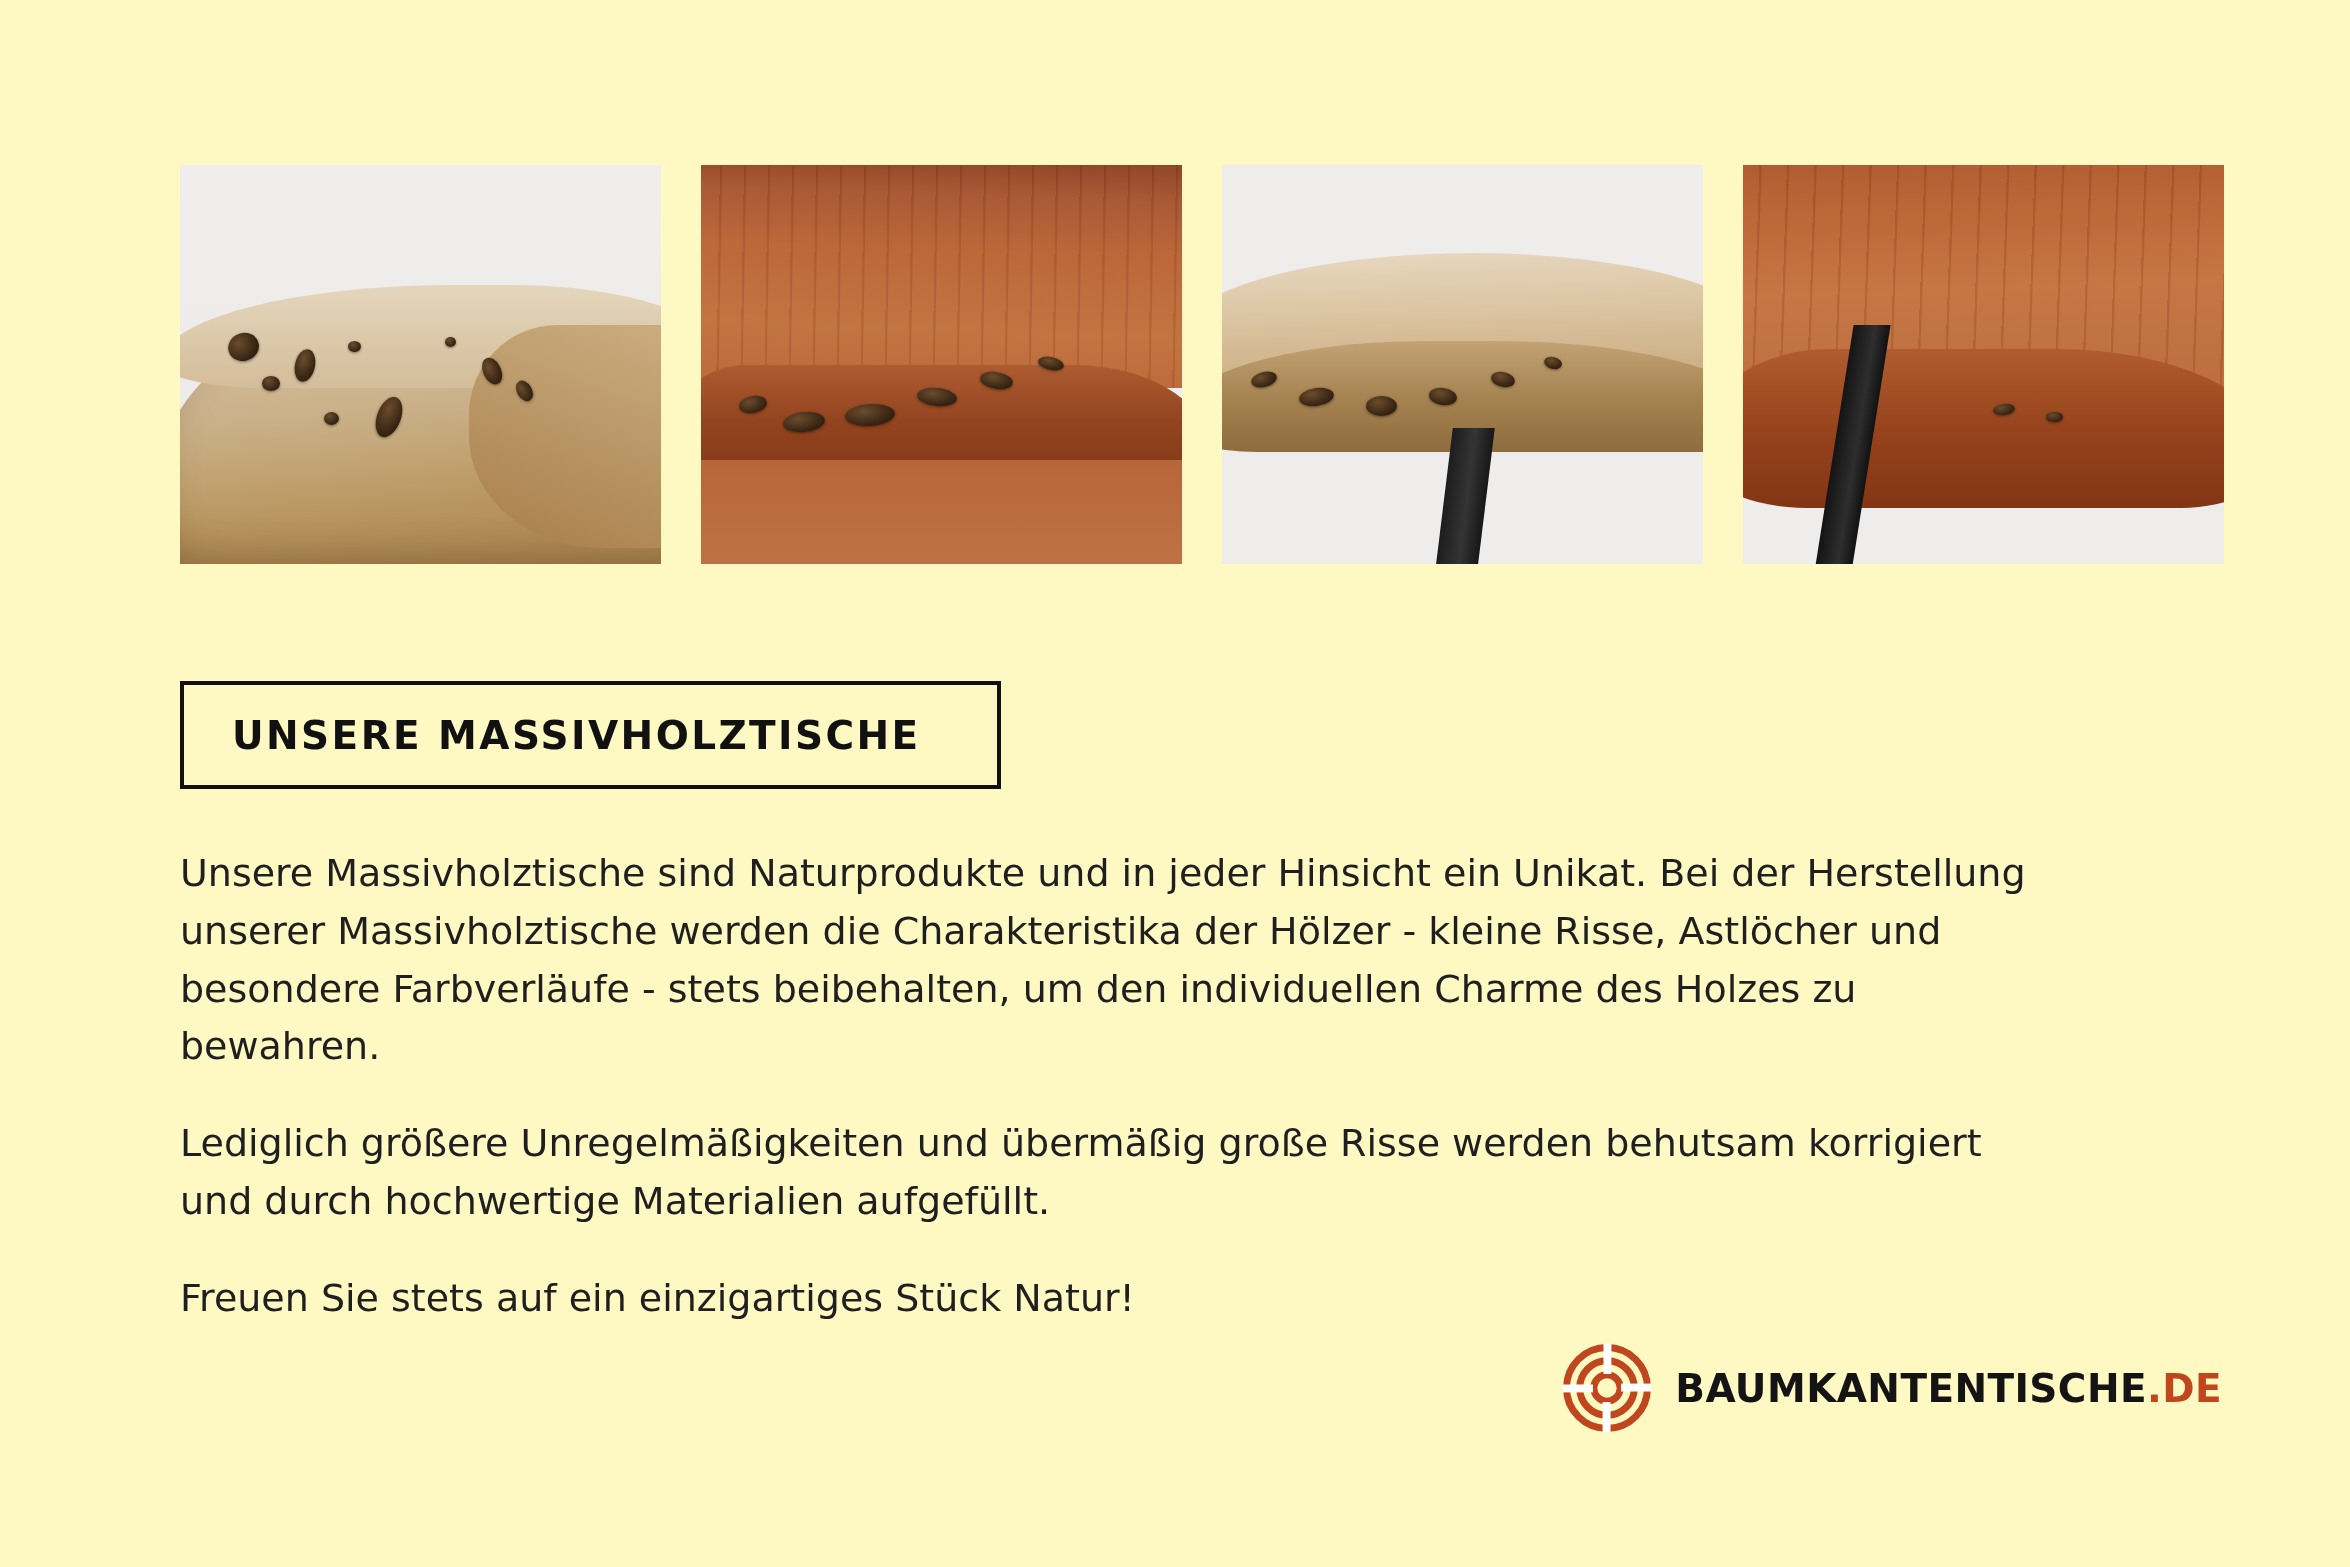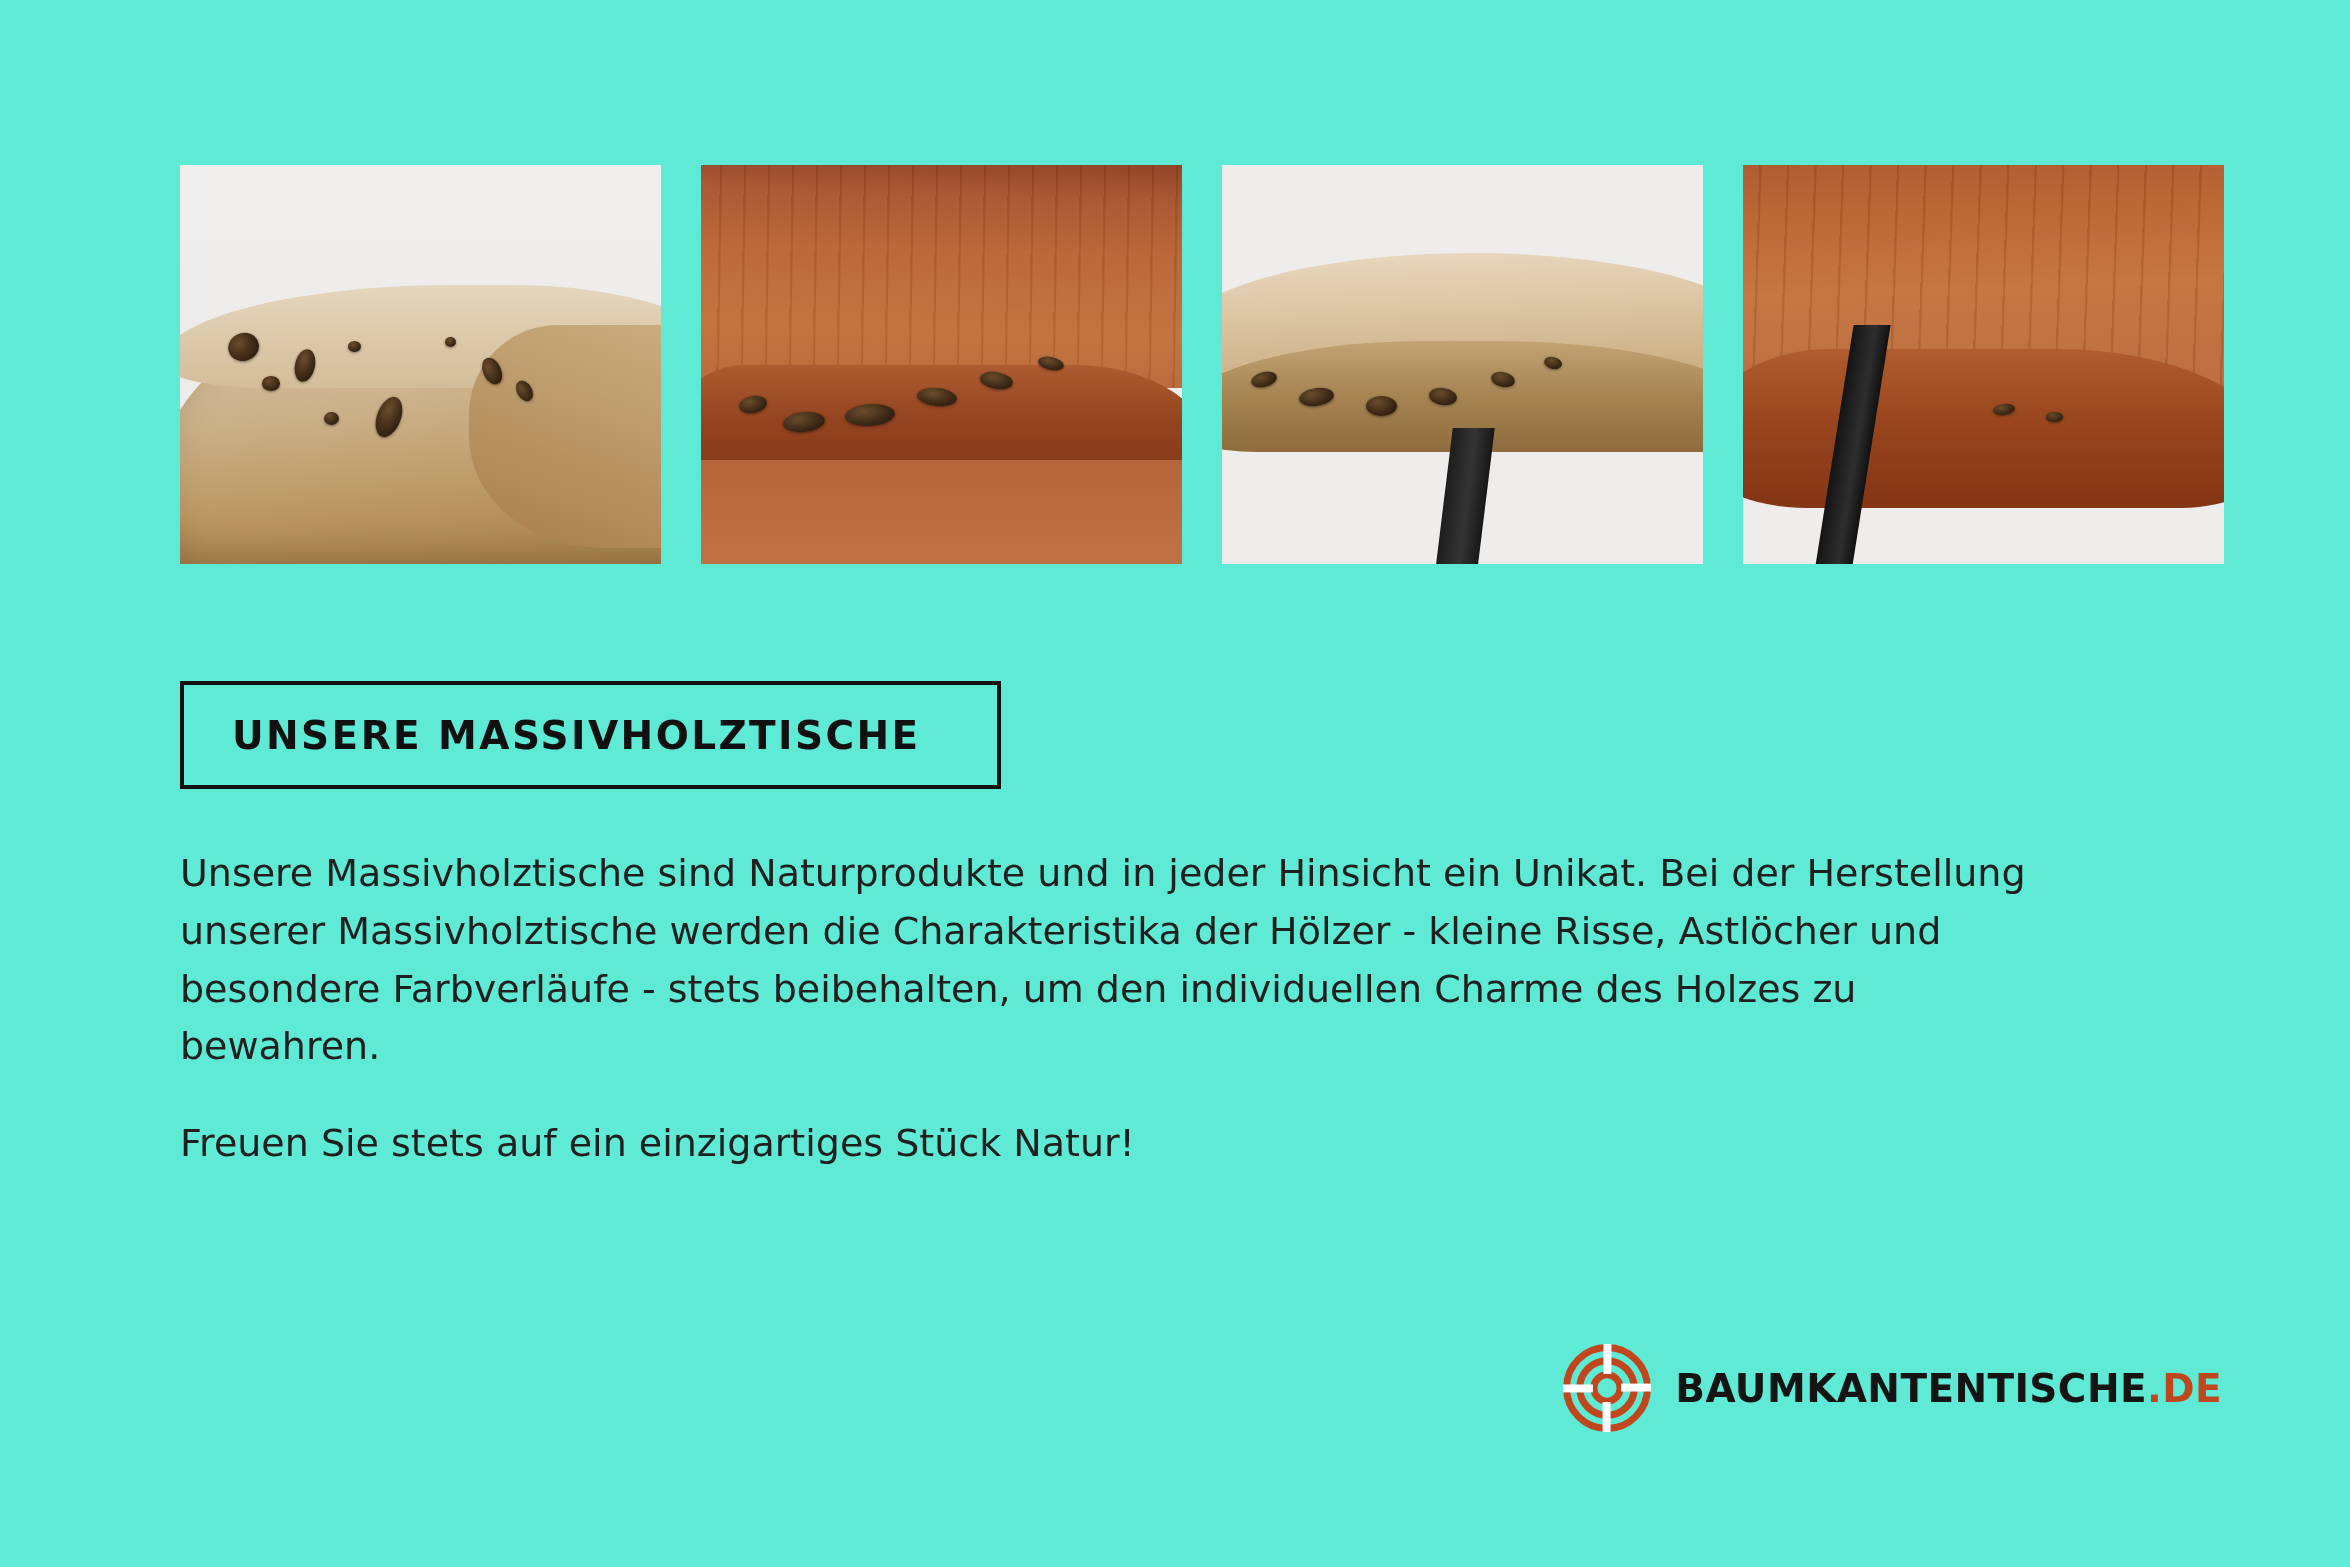--- a/index.html
+++ b/index.html
@@ -12,21 +12,21 @@
     height: 1568px;
     font-family: "DejaVu Sans", sans-serif;
     color: #1a1a1a;
     overflow: hidden;
     position: relative;
   }
 
   .page {
     position: absolute;
     inset: 0;
-    background: #5eead4;
+    background: #fef9c3;
   }
 
   
   .gallery {
     position: absolute;
     left: 180px;
     top: 165px;
     width: 2057px;
     height: 399px;
     display: flex;
@@ -284,20 +284,21 @@
     </div>
 
   </div>
 
   <div class="headline-box">
     <div class="headline">UNSERE MASSIVHOLZTISCHE</div>
   </div>
 
   <div class="copy">
     <p>Unsere Massivholztische sind Naturprodukte und in jeder Hinsicht ein Unikat. Bei der Herstellung unserer Massivholztische werden die Charakteristika der Hölzer - kleine Risse, Astlöcher und besondere Farbverläufe - stets beibehalten, um den individuellen Charme des Holzes zu bewahren.</p>
+    <p>Lediglich größere Unregelmäßigkeiten und übermäßig große Risse werden behutsam korrigiert und durch hochwertige Materialien aufgefüllt.</p>
     <p>Freuen Sie stets auf ein einzigartiges Stück Natur!</p>
   </div>
 
   <div class="logo">
     <svg class="logo-mark" viewBox="0 0 100 100" aria-hidden="true">
       <circle cx="50" cy="50" r="46" fill="none" stroke="#c0471d" stroke-width="8"></circle>
       <circle cx="50" cy="50" r="31" fill="none" stroke="#c0471d" stroke-width="8"></circle>
       <circle cx="50" cy="50" r="15" fill="none" stroke="#c0471d" stroke-width="8"></circle>
       <rect x="46" y="0" width="9" height="34" fill="#ffffff"></rect>
       <rect x="66" y="45" width="34" height="9" fill="#ffffff"></rect>

